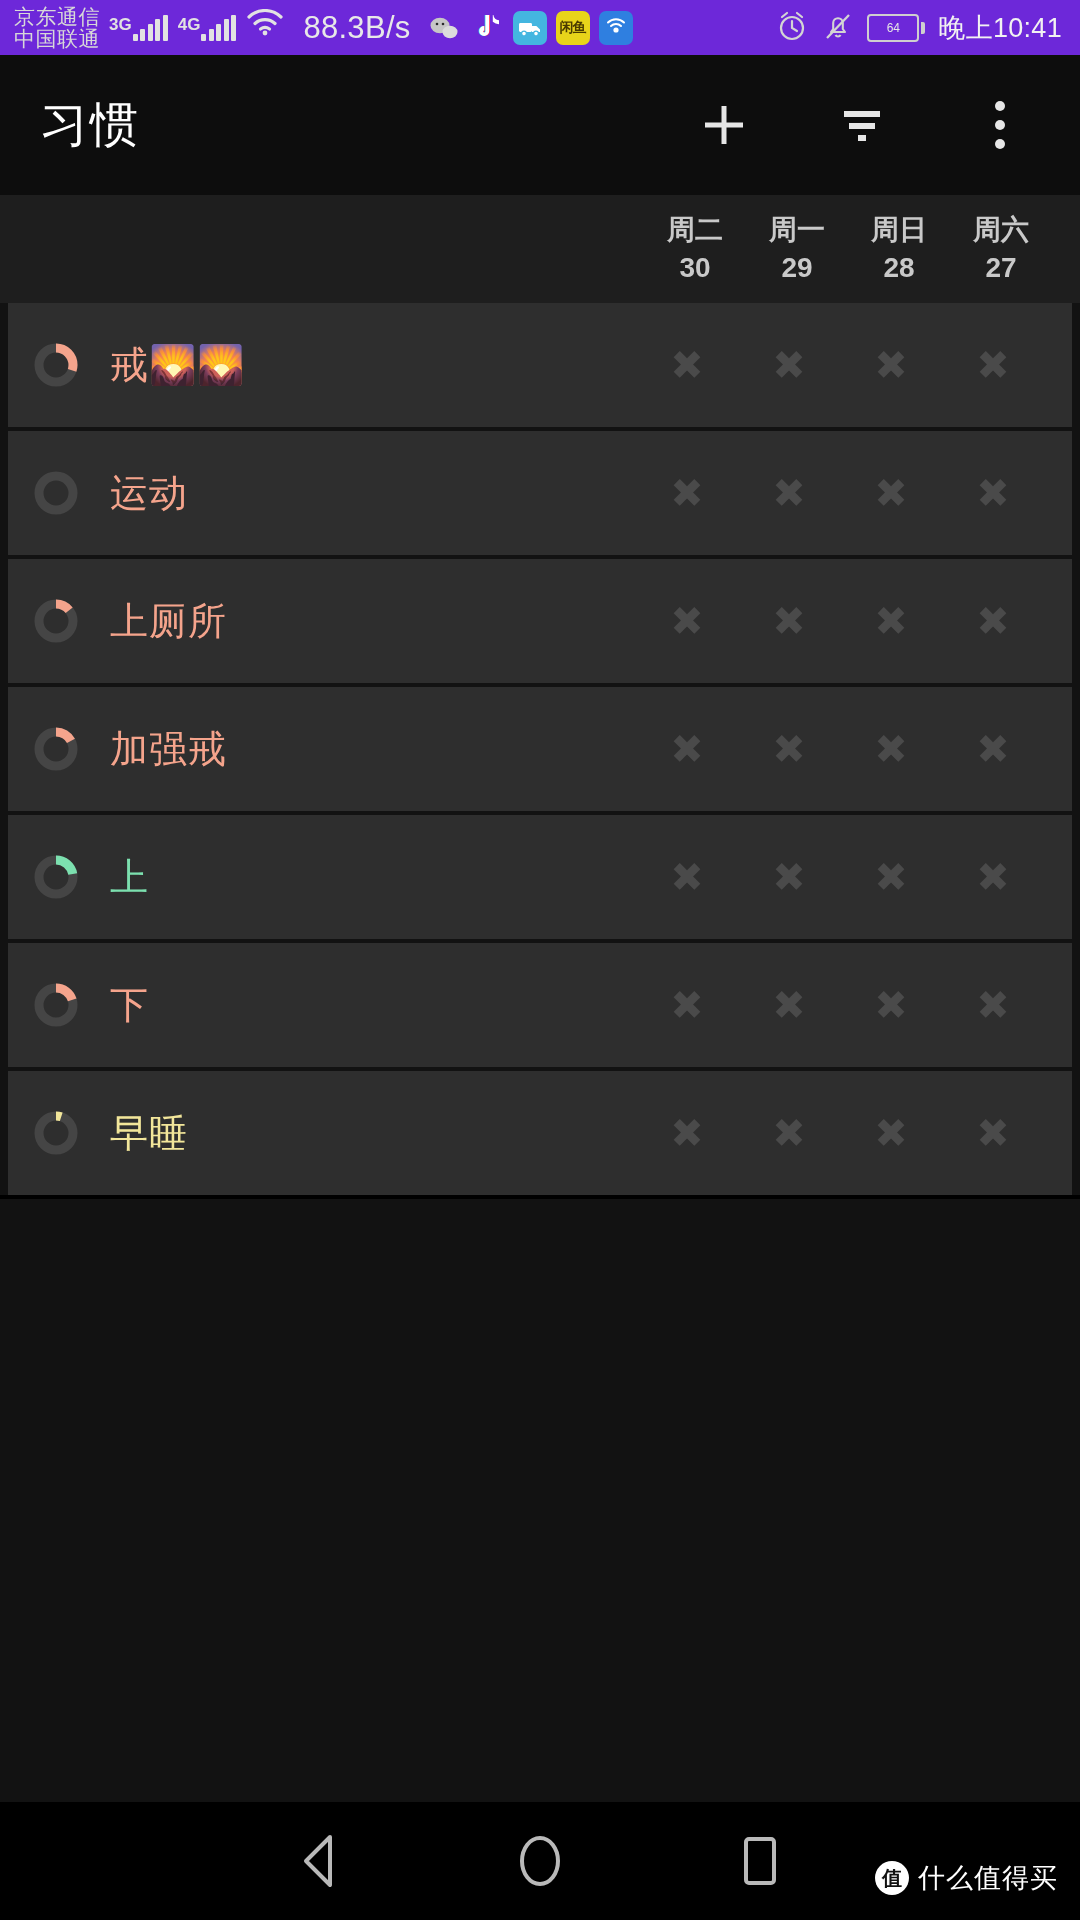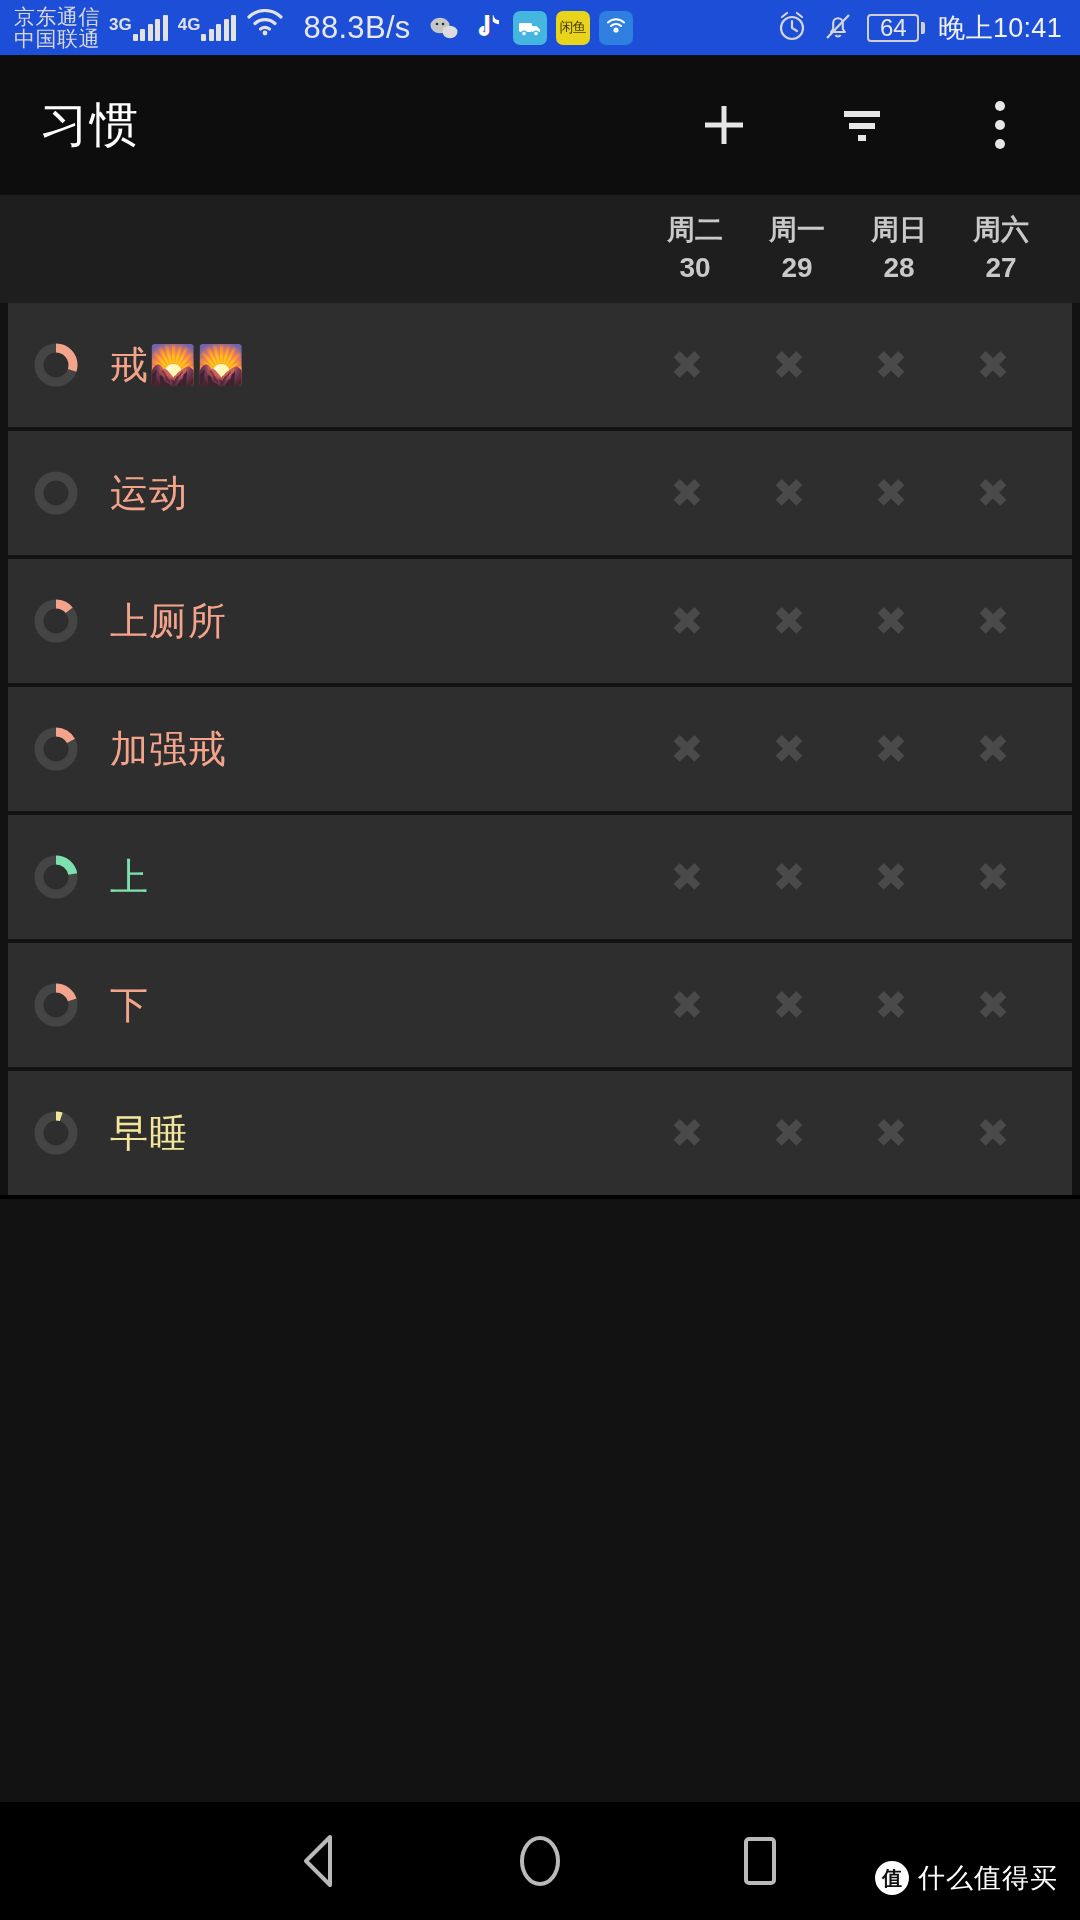--- a/index.html
+++ b/index.html
@@ -6,21 +6,21 @@
   html,body { width:1080px; height:1920px; }
   body {
     background:#000;
     font-family:"Liberation Sans","DejaVu Sans",sans-serif;
     overflow:hidden;
     position:relative;
   }
 
   
   .statusbar{
-    height:55px; width:1080px; background:#1d4ed8;
+    height:55px; width:1080px; background:#6d28d9;
     display:flex; align-items:center; padding:0 14px;
     position:relative;
   }
   .carrier{
     display:flex; flex-direction:column; justify-content:center;
     line-height:1.06; color:#d8d8d8; font-size:21px; letter-spacing:.5px;
     padding-top:1px;
   }
   .carrier span{ white-space:nowrap; }
   .netgrp{ display:flex; align-items:flex-end; margin-left:9px; height:40px; }
@@ -39,21 +39,21 @@
             overflow:hidden; position:relative;}
   .ic-wechat{ background:transparent; }
   .ic-tiktok{ background:transparent; }
   .ic-truck{ background:#44b6e0; }
   .ic-yellow{ background:#e8d41a; }
   .ic-blue{ background:#2f7fe0; }
   .rightstat{ margin-left:auto; display:flex; align-items:center; gap:13px; padding-right:4px;}
   .battery{ display:flex; align-items:center; }
   .batt-body{ width:52px; height:28px; border:2.5px solid #cfcfcf; border-radius:4px;
               display:flex; align-items:center; justify-content:center;
-              color:#e6e6e6; font-size:24px; }
+              color:#e6e6e6; font-size:12px; }
   .batt-cap{ width:4px; height:12px; background:#cfcfcf; margin-left:2px; border-radius:0 2px 2px 0;}
   .clock{ color:#f2f2f2; font-size:27px; letter-spacing:.3px; }
 
   
   .appbar{
     height:140px; width:1080px; background:#0d0d0d;
     display:flex; align-items:center; padding:0 40px;gap:42px;
   }
   .apptitle{ color:#fff; font-size:48px; letter-spacing:2px; }
   .appactions{ margin-left:auto; display:flex; align-items:center; gap:82px; padding-right:12px;}
@@ -164,21 +164,21 @@
     </span>
     <span class="appicon ic-truck">
       <svg width="24" height="18" viewBox="0 0 24 18">
         <rect x="1" y="4" width="13" height="9" rx="1.4" fill="#fff"></rect>
         <path d="M14 7 h4.4 L22 10.4 V13 H14z" fill="#fff"></path>
         <circle cx="6" cy="14.6" r="2.4" fill="#fff" stroke="#44b6e0" stroke-width="1.2"></circle>
         <circle cx="18" cy="14.6" r="2.4" fill="#fff" stroke="#44b6e0" stroke-width="1.2"></circle>
       </svg>
     </span>
     <span class="appicon ic-yellow">
-      <span style="font-size:14px;color:#4a3b00;font-weight:normal;letter-spacing:-1px;">闲鱼</span>
+      <span style="font-size:14px;color:#4a3b00;font-weight:bold;letter-spacing:-1px;">闲鱼</span>
     </span>
     <span class="appicon ic-blue">
       <svg width="24" height="24" viewBox="0 0 24 24">
         <circle cx="12" cy="14" r="2.6" fill="#fff"></circle>
         <path d="M7 10 a7 7 0 0 1 10 0" stroke="#fff" stroke-width="2" fill="none" stroke-linecap="round"></path>
         <path d="M4 6.5 a11.5 11.5 0 0 1 16 0" stroke="#fff" stroke-width="2" fill="none" stroke-linecap="round"></path>
       </svg>
     </span>
   </div>
 

